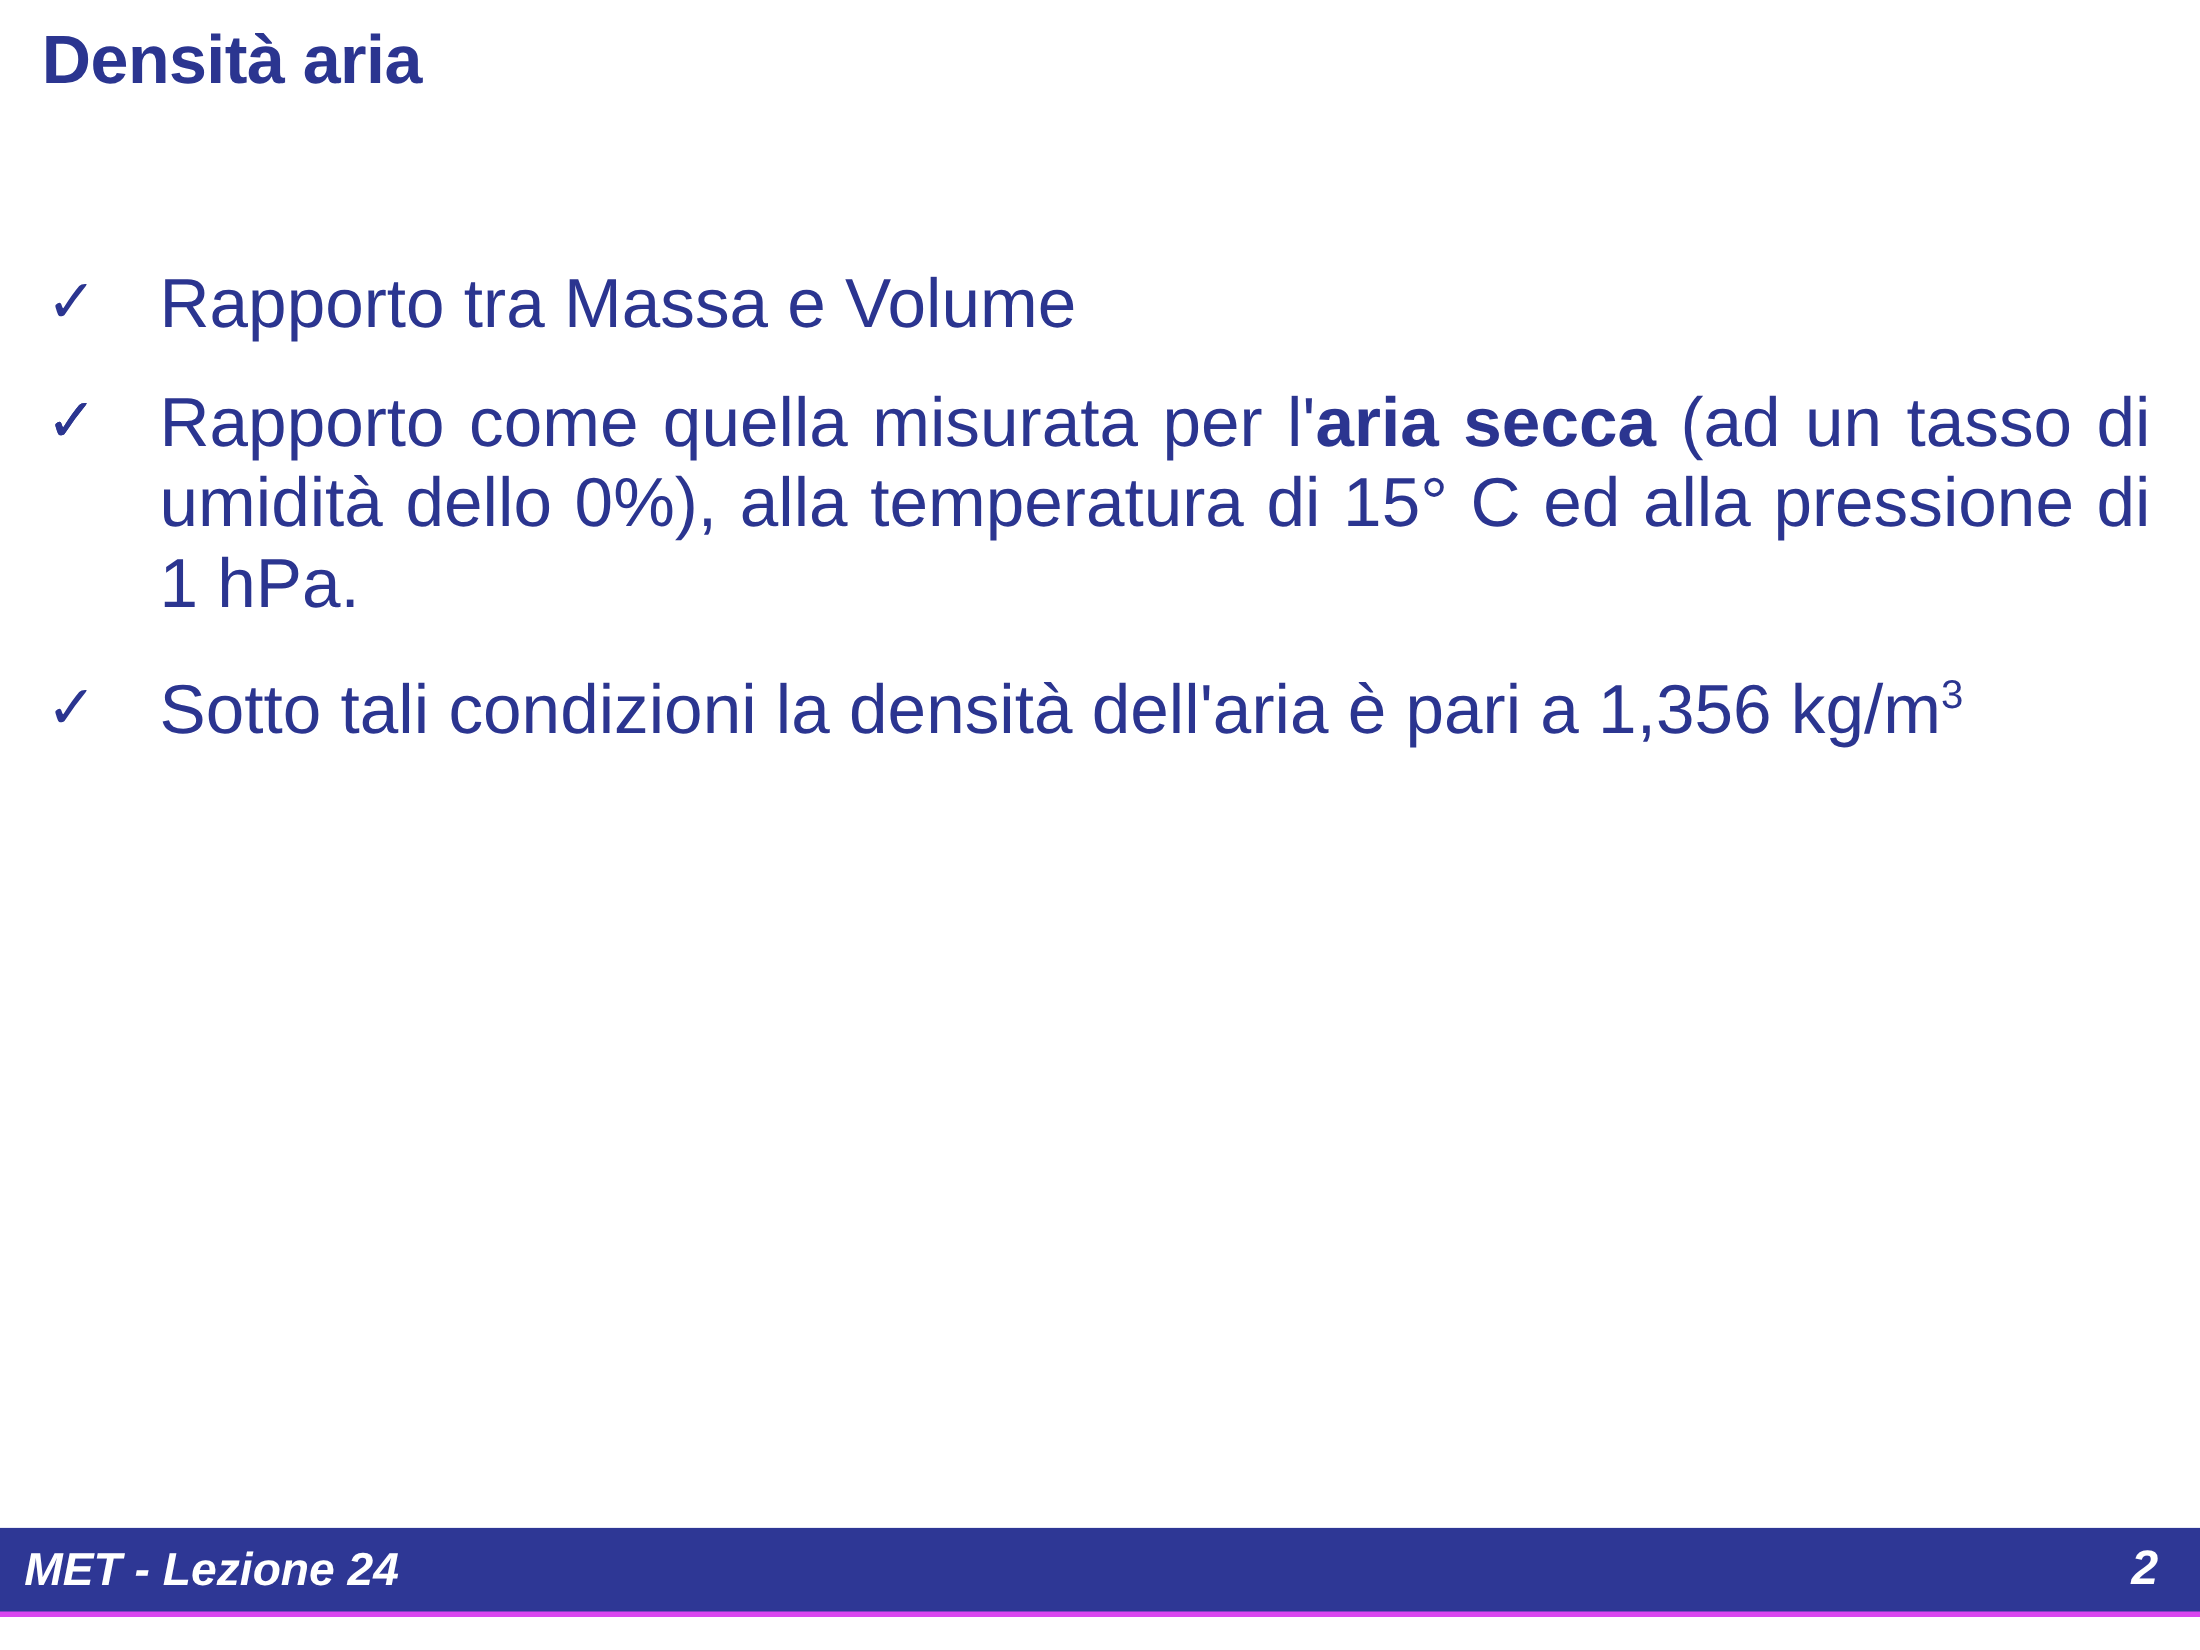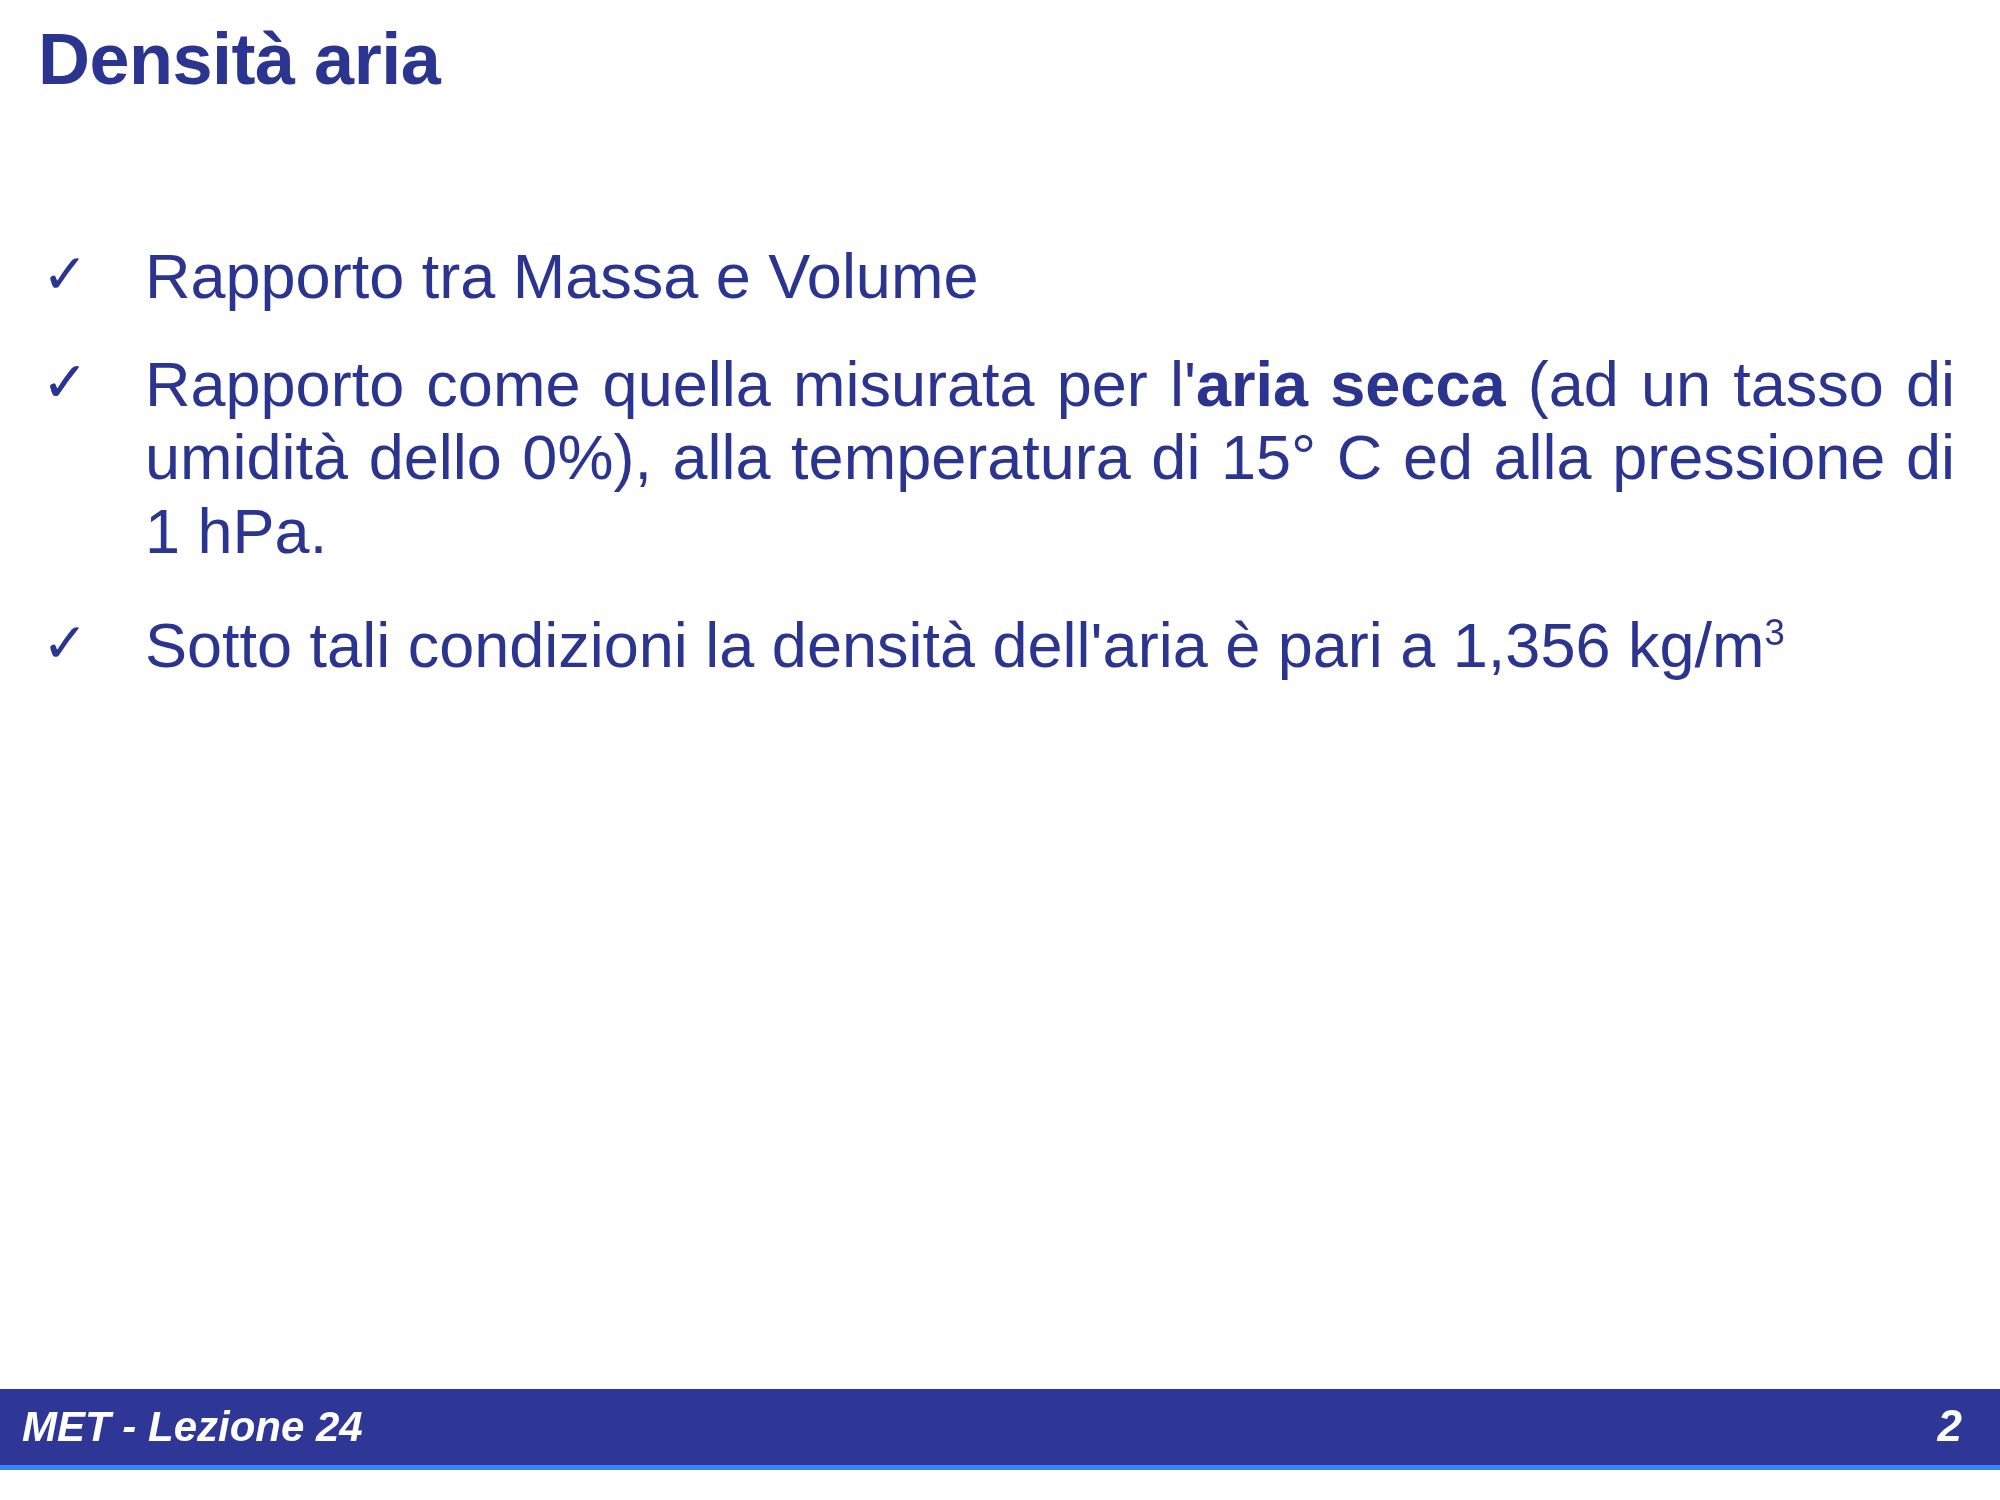--- a/index.html
+++ b/index.html
@@ -22,21 +22,21 @@
     width: 2000px;
     height: 1500px;
     background: #ffffff;
   }
 
   
   .slide-title {
     position: absolute;
     left: 38px;
     top: 22px;
-    font-size: 72px;
+    font-size: 62px;
     font-weight: bold;
     color: #2B3590;
     letter-spacing: -0.5px;
     line-height: 1.05;
     white-space: nowrap;
   }
 
   
   .logo {
     position: absolute;
@@ -106,21 +106,21 @@
   #bullet-3 { margin-bottom: 48px; }
 
   
   .footer-bar {
     position: absolute;
     left: 0;
     top: 1389px;
     width: 2000px;
     height: 76px;
     background: #2E3795;
-    border-bottom: 5px solid #3b82f6;
+    border-bottom: 5px solid #d946ef;
   }
   .footer-left {
     position: absolute;
     left: 22px;
     top: 14px;
     font-size: 42px;
     font-weight: bold;
     font-style: italic;
     color: #ffffff;
     white-space: nowrap;

